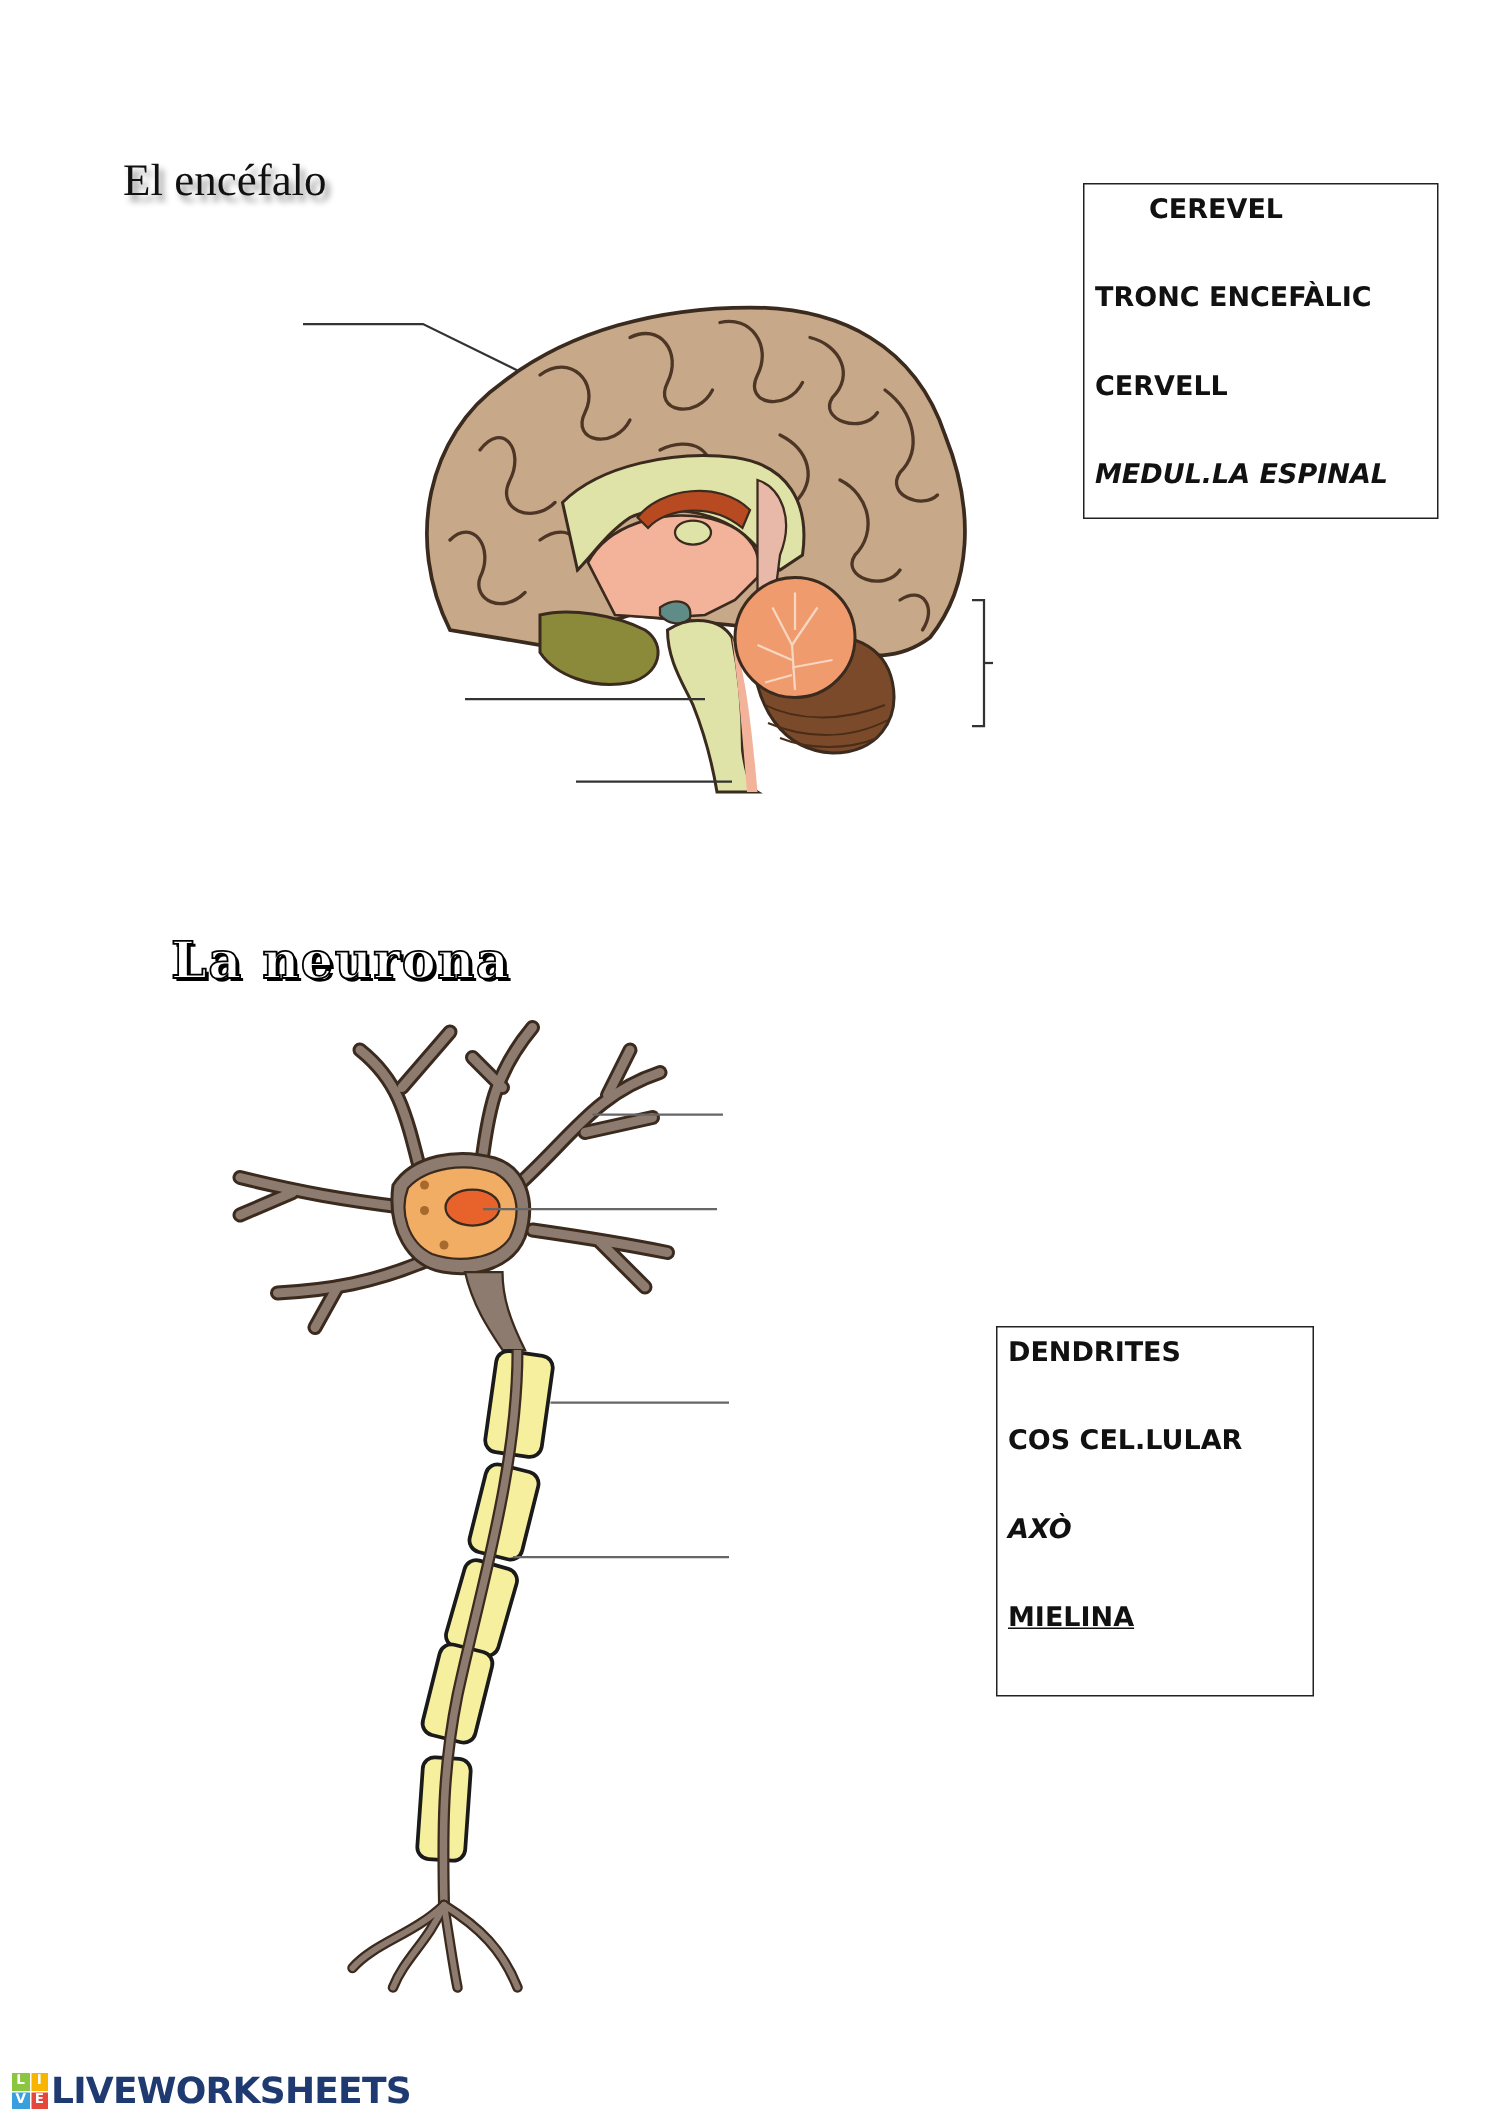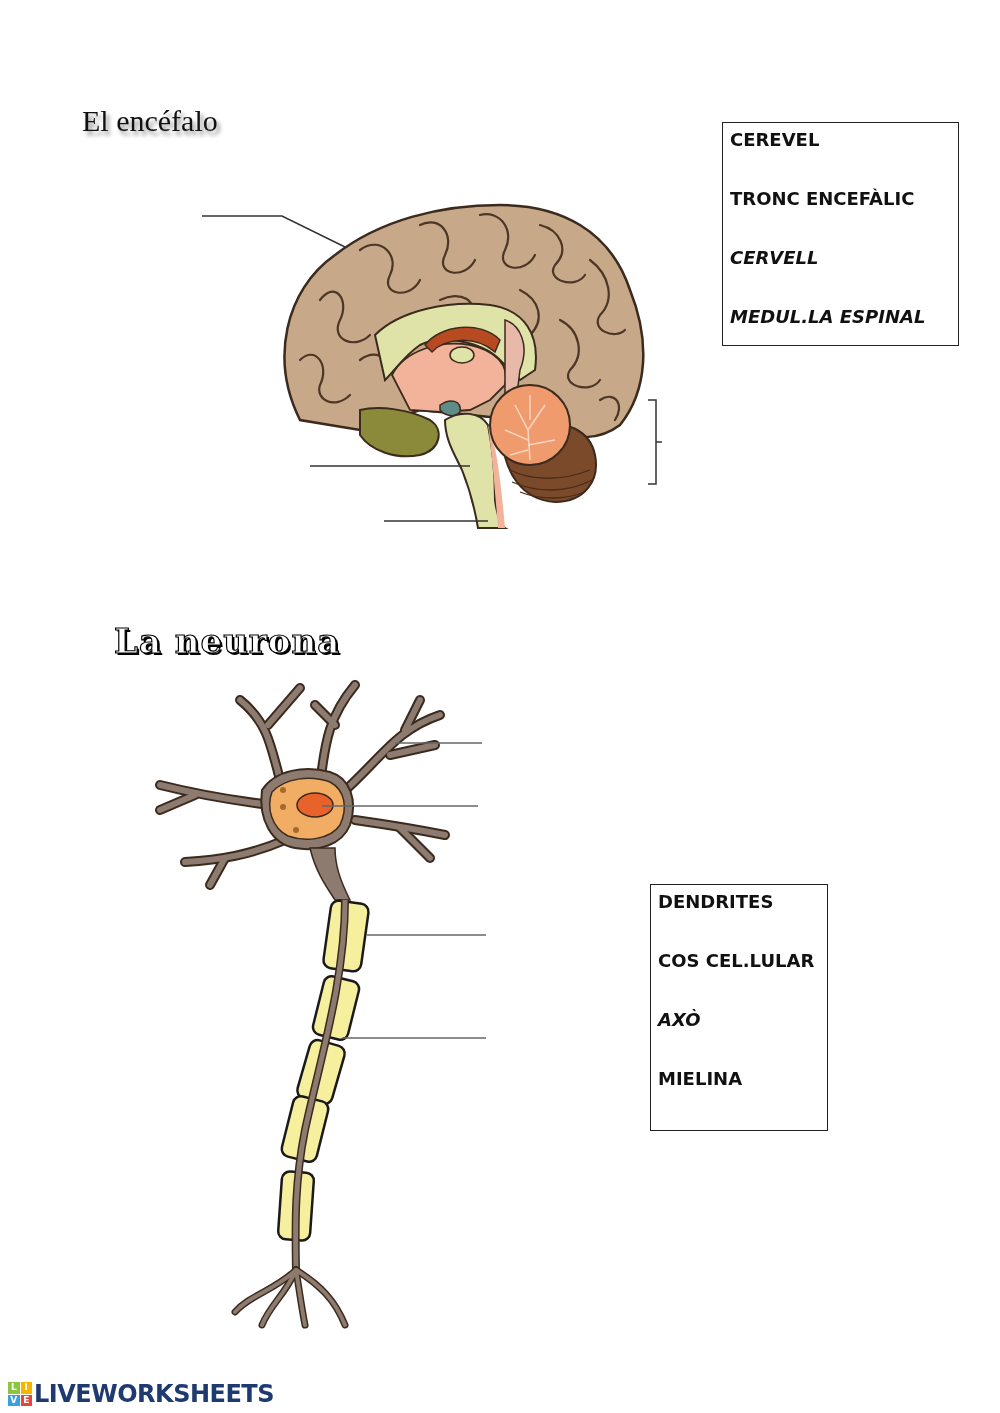--- a/index.html
+++ b/index.html
@@ -17,31 +17,31 @@
   .logo span { font-size:9px; line-height:11px; color:#fff; font-weight:bold; text-align:center; font-family:"DejaVu Sans", sans-serif; }
   svg { position:absolute; left:0; top:0; }
 </style>
 </head>
 <body>
 
 <div class="abs title-brain">El encéfalo</div>
 <div class="abs title-neuron">La neurona</div>
 
 <div class="abs wordbox" style="left:722px; top:122px; width:237px; height:224px;">
-  <div class="word" style="top:6px;">CEREVEL</div>
+  <div class="word" style="top:6px;margin-left:36px;">CEREVEL</div>
   <div class="word" style="top:65px;text-align:center;">TRONC ENCEFÀLIC</div>
-  <div class="word" style="top:124px;font-style:italic;">CERVELL</div>
+  <div class="word" style="top:124px;">CERVELL</div>
   <div class="word" style="top:183px;font-style:italic;">MEDUL.LA ESPINAL</div>
 </div>
 
-<div class="abs wordbox" style="left:650px; top:884px; width:178px; height:247px;text-align:right;">
+<div class="abs wordbox" style="left:664px; top:884px; width:212px; height:247px;text-align:right;">
   <div class="word" style="top:6px;">DENDRITES</div>
   <div class="word" style="top:65px;">COS CEL.LULAR</div>
   <div class="word" style="top:124px;font-style:italic;">AXÒ</div>
-  <div class="word" style="top:183px;">MIELINA</div>
+  <div class="word" style="top:183px;text-decoration:underline;">MIELINA</div>
 </div>
 
 <svg width="1000" height="1413">
   <g>
 
     <path d="M300,420 C270,360 285,290 335,255 C380,220 440,205 500,205 C560,205 610,230 630,290 C650,340 648,390 620,425 C600,440 575,440 560,430 L520,420 L470,415 L420,410 L360,430 Z" fill="#c7a888" stroke="#3b2a1e" stroke-width="2.5"></path>
 
     <g fill="none" stroke="#4e3626" stroke-width="2.2" stroke-linecap="round">
       <path d="M320,300 C335,280 350,300 340,320 C330,340 355,350 370,335"></path>
       <path d="M360,250 C380,235 400,255 390,275 C380,295 410,300 420,280"></path>

